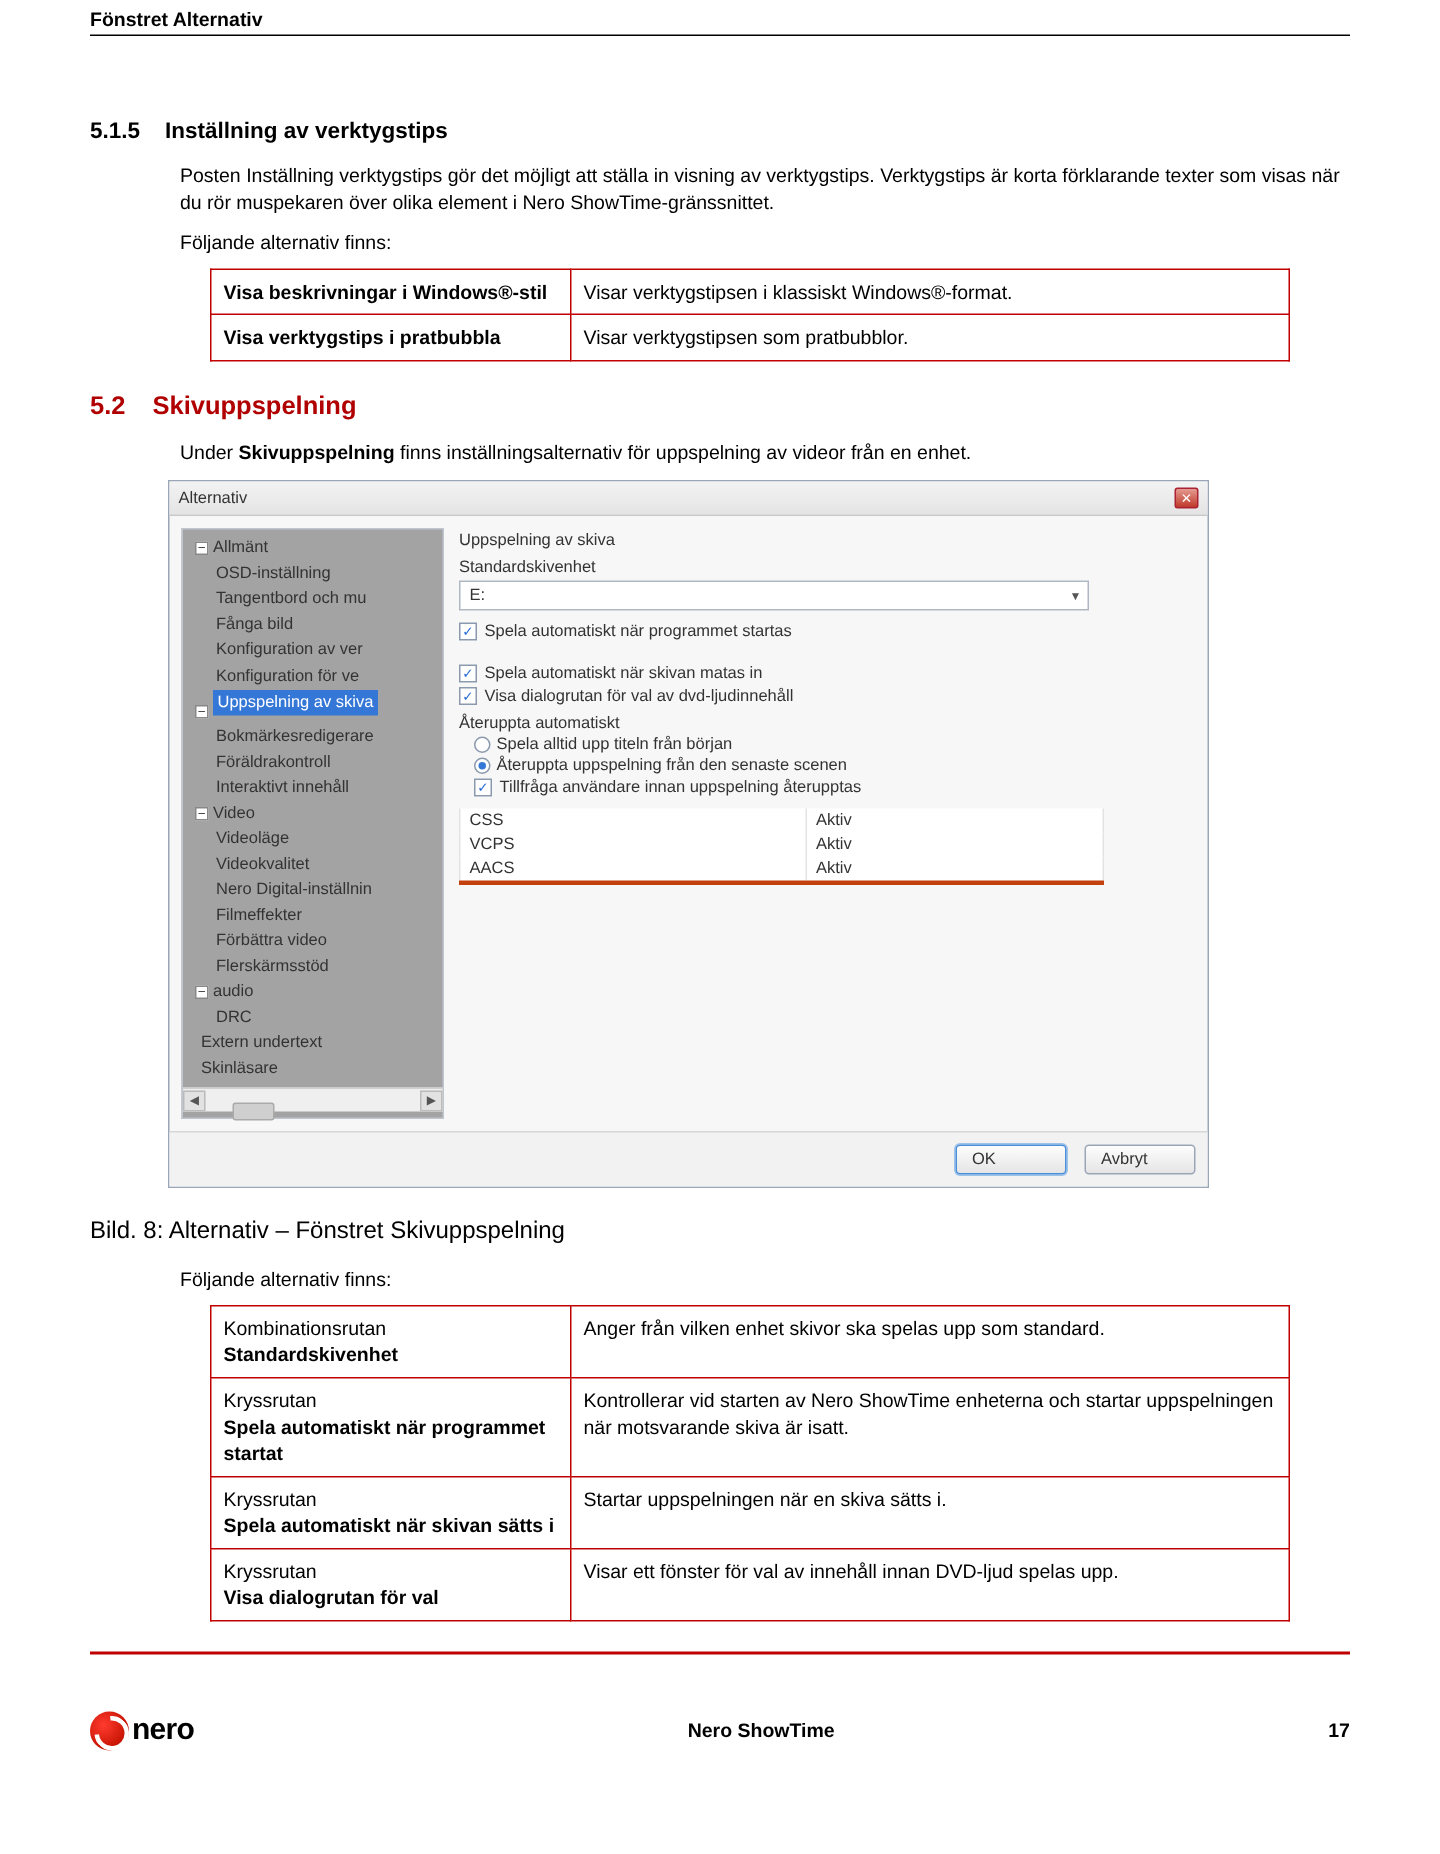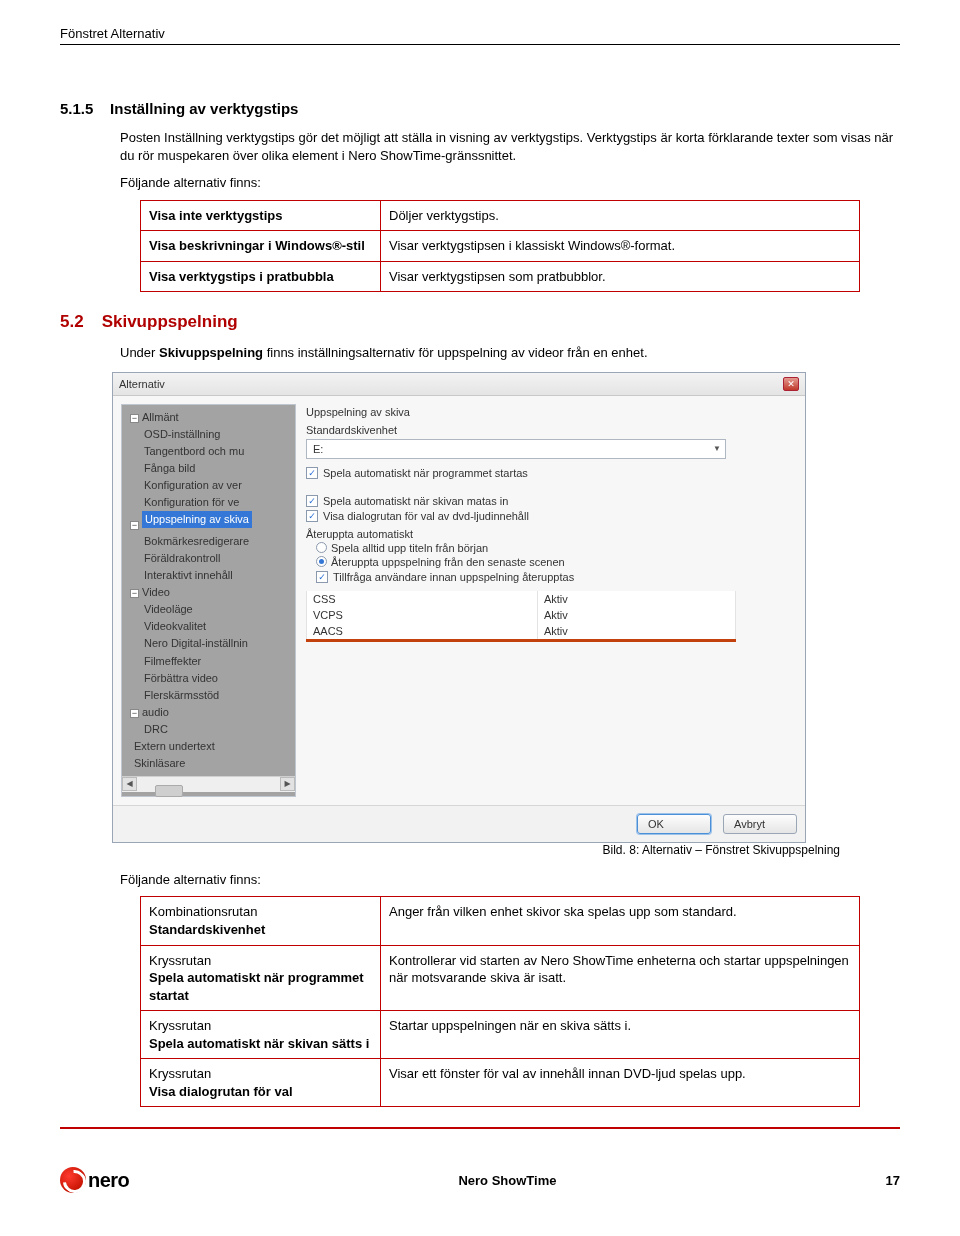--- a/index.html
+++ b/index.html
@@ -6,22 +6,23 @@
   body {
     font-family: Arial, Helvetica, sans-serif;
     font-size: 13px;
     color: #000;
     background: #fff;
     width: 960px;
     margin: 0 auto;
   }
   .page { padding: 0 60px; }
   .header-area {
-    padding-top: 26px;
+    padding-top: 5px;
     margin-bottom: 55px;
+    font-weight: bold;
   }
   .header-title {
     font-size: 13px;
     padding-bottom: 3px;
   }
   .header-rule {
     height: 1px;
     background: #000;
   }
   .section-h3 {
@@ -55,23 +56,23 @@
   }
   table.opt-table td {
     border: 1px solid #c00000;
     padding: 6px 8px;
     vertical-align: top;
     font-size: 13px;
     line-height: 1.35;
   }
   table.opt-table td:first-child { width: 240px; }
   .caption {
-    text-align: right;
-    font-size: 12px;
-    margin-top: 0;
+    text-align: left;
+    font-size: 16px;
+    margin-top: 20px;
     margin-right: 60px;
     margin-bottom: 14px;
   }
   
   .dialog-wrap {
     margin-left: 52px;
     margin-top: 6px;
     width: 694px;
     border: 1px solid #9aa6b6;
     background: #f7f7f7;
@@ -273,24 +274,20 @@
   <div class="section-h3">
     <span>5.1.5</span>
     &nbsp;&nbsp;
     <span>Inställning av verktygstips</span>
   </div>
   <p class="body-text">Posten Inställning verktygstips gör det möjligt att ställa in visning av verktygstips. Verktygstips är korta förklarande texter som visas när du rör muspekaren över olika element i Nero ShowTime-gränssnittet.</p>
   <p class="body-text-2">Följande alternativ finns:</p>
 
   <table class="opt-table">
     <tbody>
-        <tr>
-      <td><b>Visa inte verktygstips</b></td>
-      <td>Döljer verktygstips.</td>
-    </tr>
     <tr>
       <td><b>Visa beskrivningar i Windows®-stil</b></td>
       <td>Visar verktygstipsen i klassiskt Windows®-format.</td>
     </tr>
     <tr>
       <td><b>Visa verktygstips i pratbubbla</b></td>
       <td>Visar verktygstipsen som pratbubblor.</td>
     </tr>
   </tbody>
     </table>

